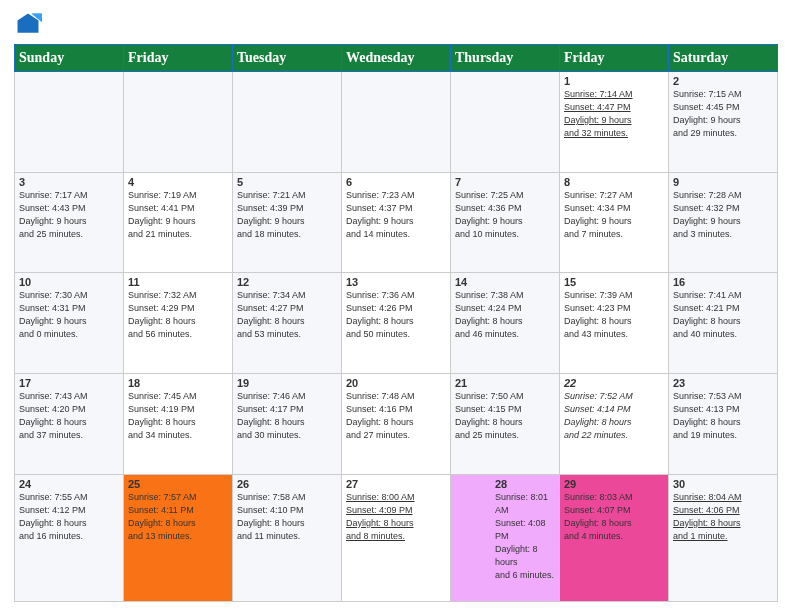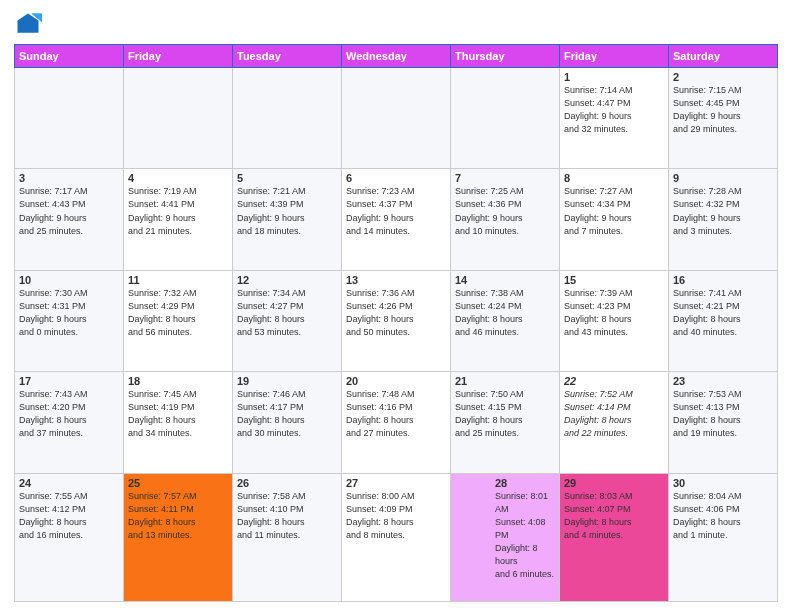--- a/index.html
+++ b/index.html
@@ -52,27 +52,28 @@
       font-size: 13px;
       color: #555;
     }
     .calendar {
       flex: 1;
       border-collapse: collapse;
       width: 100%;
       table-layout: fixed;
     }
     .calendar th {
-      background: #d946ef;
+      background: #15803d;
       color: #fff;
-      font-size: 11px;
+      font-size: 14px;
       font-weight: bold;
       padding: 5px 4px;
       border: 1px solid #1a6ebf;
       text-align: left;
+      font-family: Liberation Serif, serif;
     }
     .calendar td {
       border: 1px solid #ccc;
       vertical-align: top;
       padding: 3px 4px;
       font-size: 9.5px;
       color: #333;
       background: #fff;
       height: 88px;
     }
@@ -138,21 +139,21 @@
     </thead>
     <tbody id="calendar-body">
     <tr>
           <td class="empty-cell" style="background: rgb(245, 247, 250);"></td>
           <td class="empty-cell" style="background: rgb(255, 255, 255);"></td>
           <td class="empty-cell" style="background: rgb(245, 247, 250);"></td>
           <td class="empty-cell" style="background: rgb(255, 255, 255);"></td>
           <td class="empty-cell" style="background: rgb(245, 247, 250);"></td>
           <td style="background: rgb(255, 255, 255);">
             <span class="day-num">1</span>
-            <div class="day-info" style="white-space: pre-line;">Sunrise: 7:14 AM
+            <div class="day-info" style="white-space: pre-line; text-decoration: underline;">Sunrise: 7:14 AM
 Sunset: 4:47 PM
 Daylight: 9 hours
 and 32 minutes.</div>
           </td>
           <td style="background: rgb(245, 247, 250);">
             <span class="day-num">2</span>
             <div class="day-info" style="white-space: pre-line;">Sunrise: 7:15 AM
 Sunset: 4:45 PM
 Daylight: 9 hours
 and 29 minutes.</div>
@@ -328,42 +329,42 @@
           </td>
           <td style="background: rgb(245, 247, 250);">
             <span class="day-num">26</span>
             <div class="day-info" style="white-space: pre-line;">Sunrise: 7:58 AM
 Sunset: 4:10 PM
 Daylight: 8 hours
 and 11 minutes.</div>
           </td>
           <td style="background: rgb(255, 255, 255);">
             <span class="day-num">27</span>
-            <div class="day-info" style="white-space: pre-line;">Sunrise: 8:00 AM
+            <div class="day-info" style="white-space: pre-line; text-decoration: underline;">Sunrise: 8:00 AM
 Sunset: 4:09 PM
 Daylight: 8 hours
 and 8 minutes.</div>
           </td>
           <td style="background: #f0abfc; padding-left: 44px;">
             <span class="day-num">28</span>
             <div class="day-info" style="white-space: pre-line;">Sunrise: 8:01 AM
 Sunset: 4:08 PM
 Daylight: 8 hours
 and 6 minutes.</div>
           </td>
           <td style="background: #ec4899;">
             <span class="day-num">29</span>
             <div class="day-info" style="white-space: pre-line;">Sunrise: 8:03 AM
 Sunset: 4:07 PM
 Daylight: 8 hours
 and 4 minutes.</div>
           </td>
           <td style="background: rgb(245, 247, 250);">
             <span class="day-num">30</span>
-            <div class="day-info" style="white-space: pre-line;">Sunrise: 8:04 AM
+            <div class="day-info" style="white-space: pre-line; text-decoration: underline;">Sunrise: 8:04 AM
 Sunset: 4:06 PM
 Daylight: 8 hours
 and 1 minute.</div>
           </td>
         </tr>
       </tbody>
   </table>
 </div>
 
 </body></html>

